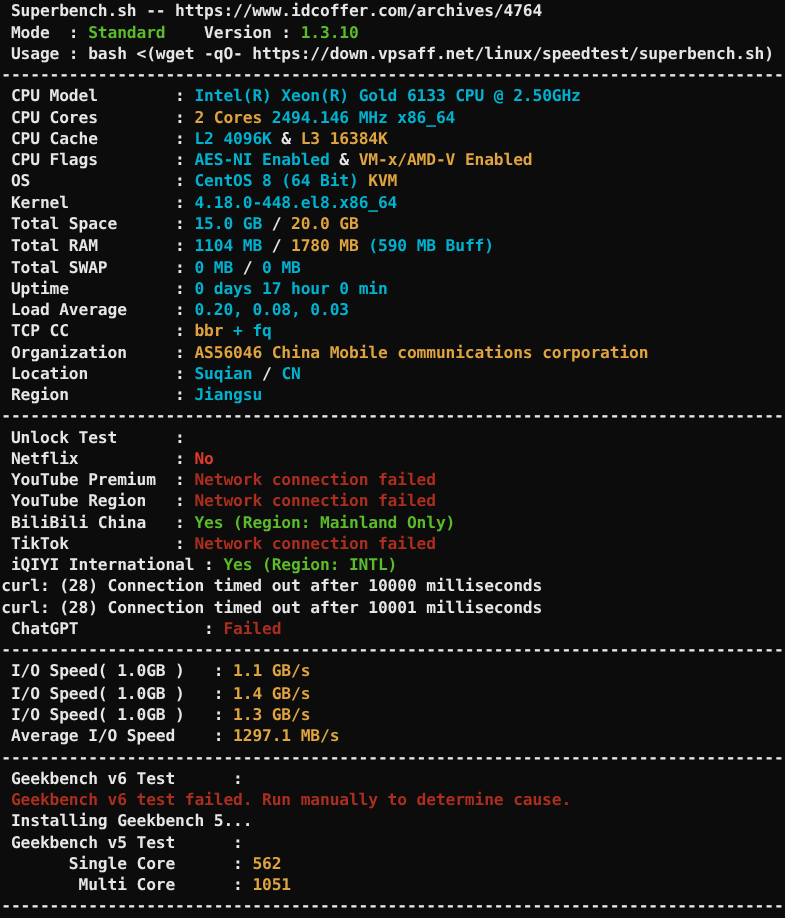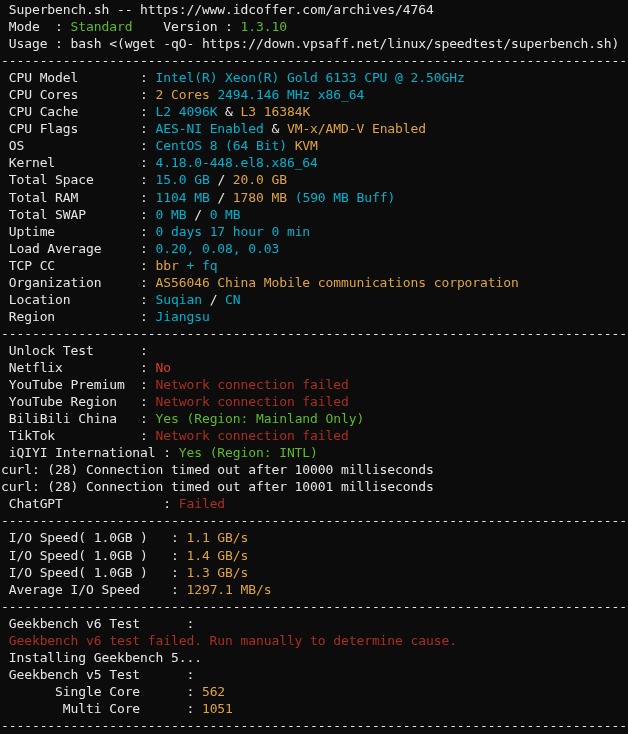--- a/index.html
+++ b/index.html
@@ -16,21 +16,21 @@
     width: 628px;
     height: 734px;
     overflow: hidden;
   }
   .screen {
     margin: 0;
     padding: 1px 0 0 1px;
     font-family: "DejaVu Sans Mono", "Liberation Mono", monospace;
     font-size: 13px;
     letter-spacing: -0.1px;
-    font-weight: normal;
+    font-weight: bold;
   }
   .line {
     height: 17.05px;
     line-height: 17.05px;
     white-space: pre;
   }
 </style>
 </head>
 <body style="background: rgb(12, 12, 12);">
 

